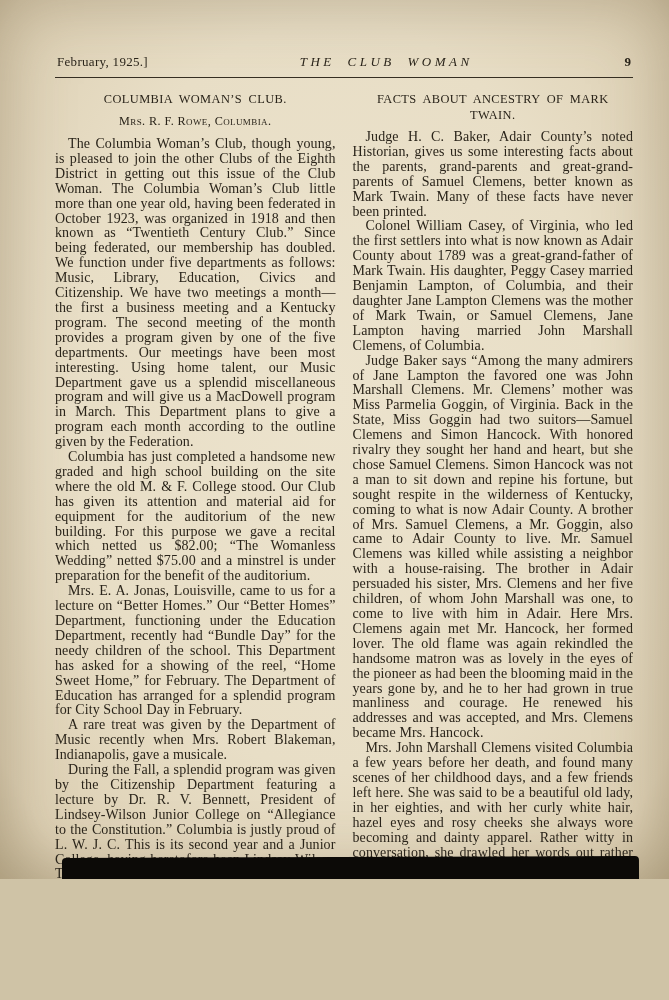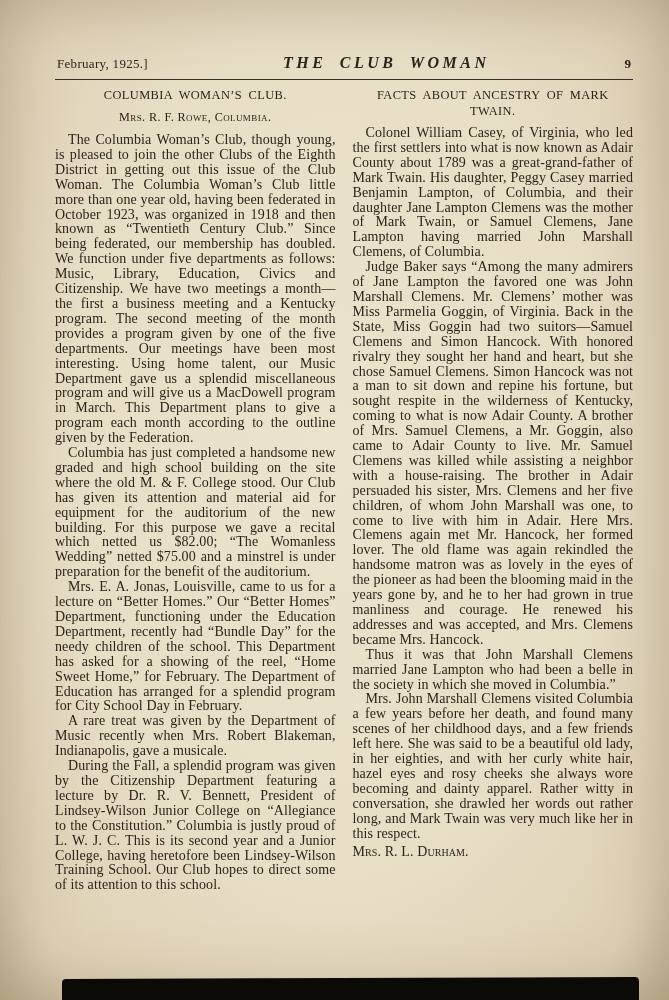--- a/index.html
+++ b/index.html
@@ -3,56 +3,56 @@
 <meta charset="utf-8">
 <style>
   * { margin:0; padding:0; box-sizing:border-box; }
   html,body { width:669px; height:1000px; }
   body {
     font-family:"Liberation Serif","DejaVu Serif",serif;
     background:#cfc3a6;
   }
   .scan {
     position:relative;
-    width:669px; height:1000px;
+    width:669px; height:879px;
     background:
       radial-gradient(ellipse at 50% 45%, #ece3cd 0%, #e8dec6 55%, #ddd0b4 88%, #c9bb9c 100%);
     overflow:hidden;
     box-shadow: inset 0 0 70px rgba(110,92,60,0.38);
     color:#2a241a;
   }
   .page {
     position:absolute;
     left:55px; top:54px; width:578px;
   }
   .masthead {
     display:flex;
     align-items:baseline;
     justify-content:space-between;
     font-size:13px;
     padding:0 2px;
   }
   .masthead .date { letter-spacing:0.3px; }
   .masthead .journal {
     font-style:italic;
-    font-weight:bold;
+    font-weight:normal;
     letter-spacing:3.5px;
     word-spacing:6px;
-    font-size:16px;
+    font-size:13px;
   }
   .masthead .pageno { font-weight:bold; }
   .rule {
     border:none;
     border-top:1.6px solid #352e22;
     margin-top:7px;
   }
   .columns {
     display:flex;
     gap:17px;
-    margin-top:7px;
+    margin-top:13px;
   }
   .col { flex:1; min-width:0; }
   .article-title {
     text-align:center;
     font-size:12.4px;
     font-weight:normal;
     letter-spacing:0.4px;
     word-spacing:3px;
     margin-bottom:7px;
     line-height:16px;
@@ -110,23 +110,23 @@
         <h3 class="byline">Mrs. R. F. Rowe, Columbia.</h3>
         <p>The Columbia Woman’s Club, though young, is pleased to join the other Clubs of the Eighth District in getting out this issue of the Club Woman. The Columbia Woman’s Club little more than one year old, having been federated in October 1923, was organized in 1918 and then known as “Twentieth Century Club.” Since being federated, our membership has doubled. We function under five departments as follows: Music, Library, Education, Civics and Citizenship. We have two meetings a month—the first a business meeting and a Kentucky program. The second meeting of the month provides a program given by one of the five departments. Our meetings have been most interesting. Using home talent, our Music Department gave us a splendid miscellaneous program and will give us a MacDowell program in March. This Department plans to give a program each month according to the outline given by the Federation.</p>
         <p>Columbia has just completed a handsome new graded and high school building on the site where the old M. &amp; F. College stood. Our Club has given its attention and material aid for equipment for the auditorium of the new building. For this purpose we gave a recital which netted us $82.00; “The Womanless Wedding” netted $75.00 and a minstrel is under preparation for the benefit of the auditorium.</p>
         <p>Mrs. E. A. Jonas, Louisville, came to us for a lecture on “Better Homes.” Our “Better Homes” Department, functioning under the Education Department, recently had “Bundle Day” for the needy children of the school. This Department has asked for a showing of the reel, “Home Sweet Home,” for February. The Department of Education has arranged for a splendid program for City School Day in February.</p>
         <p>A rare treat was given by the Department of Music recently when Mrs. Robert Blakeman, Indianapolis, gave a musicale.</p>
         <p>During the Fall, a splendid program was given by the Citizenship Department featuring a lecture by Dr. R. V. Bennett, President of Lindsey-Wilson Junior College on “Allegiance to the Constitution.” Columbia is justly proud of L. W. J. C. This is its second year and a Junior College, having heretofore been Lindsey-Wilson Training School. Our Club hopes to direct some of its attention to this school.</p>
       </section>
 
       <section class="col">
         <h2 class="article-title">FACTS ABOUT ANCESTRY OF MARK TWAIN.</h2>
+        <p>Judge H. C. Baker, Adair County’s noted Historian, gives us some interesting facts about the parents, grand-parents and great-grand-parents of Samuel Clemens, better known as Mark Twain. Many of these facts have never been printed.</p>
         <p>Colonel William Casey, of Virginia, who led the first settlers into what is now known as Adair County about 1789 was a great-grand-father of Mark Twain. His daughter, Peggy Casey married Benjamin Lampton, of Columbia, and their daughter Jane Lampton Clemens was the mother of Mark Twain, or Samuel Clemens, Jane Lampton having married John Marshall Clemens, of Columbia.</p>
         <p>Judge Baker says “Among the many admirers of Jane Lampton the favored one was John Marshall Clemens. Mr. Clemens’ mother was Miss Parmelia Goggin, of Virginia. Back in the State, Miss Goggin had two suitors—Samuel Clemens and Simon Hancock. With honored rivalry they sought her hand and heart, but she chose Samuel Clemens. Simon Hancock was not a man to sit down and repine his fortune, but sought respite in the wilderness of Kentucky, coming to what is now Adair County. A brother of Mrs. Samuel Clemens, a Mr. Goggin, also came to Adair County to live. Mr. Samuel Clemens was killed while assisting a neighbor with a house-raising. The brother in Adair persuaded his sister, Mrs. Clemens and her five children, of whom John Marshall was one, to come to live with him in Adair. Here Mrs. Clemens again met Mr. Hancock, her formed lover. The old flame was again rekindled the handsome matron was as lovely in the eyes of the pioneer as had been the blooming maid in the years gone by, and he to her had grown in true manliness and courage. He renewed his addresses and was accepted, and Mrs. Clemens became Mrs. Hancock.</p>
-        <p>Thus it was that John Marshall Clemens married Jane Lampton who had been a belle in the society in which she moved in Columbia.”</p>
         <p>Mrs. John Marshall Clemens visited Columbia a few years before her death, and found many scenes of her childhood days, and a few friends left here. She was said to be a beautiful old lady, in her eighties, and with her curly white hair, hazel eyes and rosy cheeks she always wore becoming and dainty apparel. Rather witty in conversation, she drawled her words out rather long, and Mark Twain was very much like her in this respect.</p>
         <p class="signature">Mrs. R. L. Durham.</p>
       </section>
 
     </div>
   </div>
 
   <div class="scan-bar"></div>
 </div>
 

